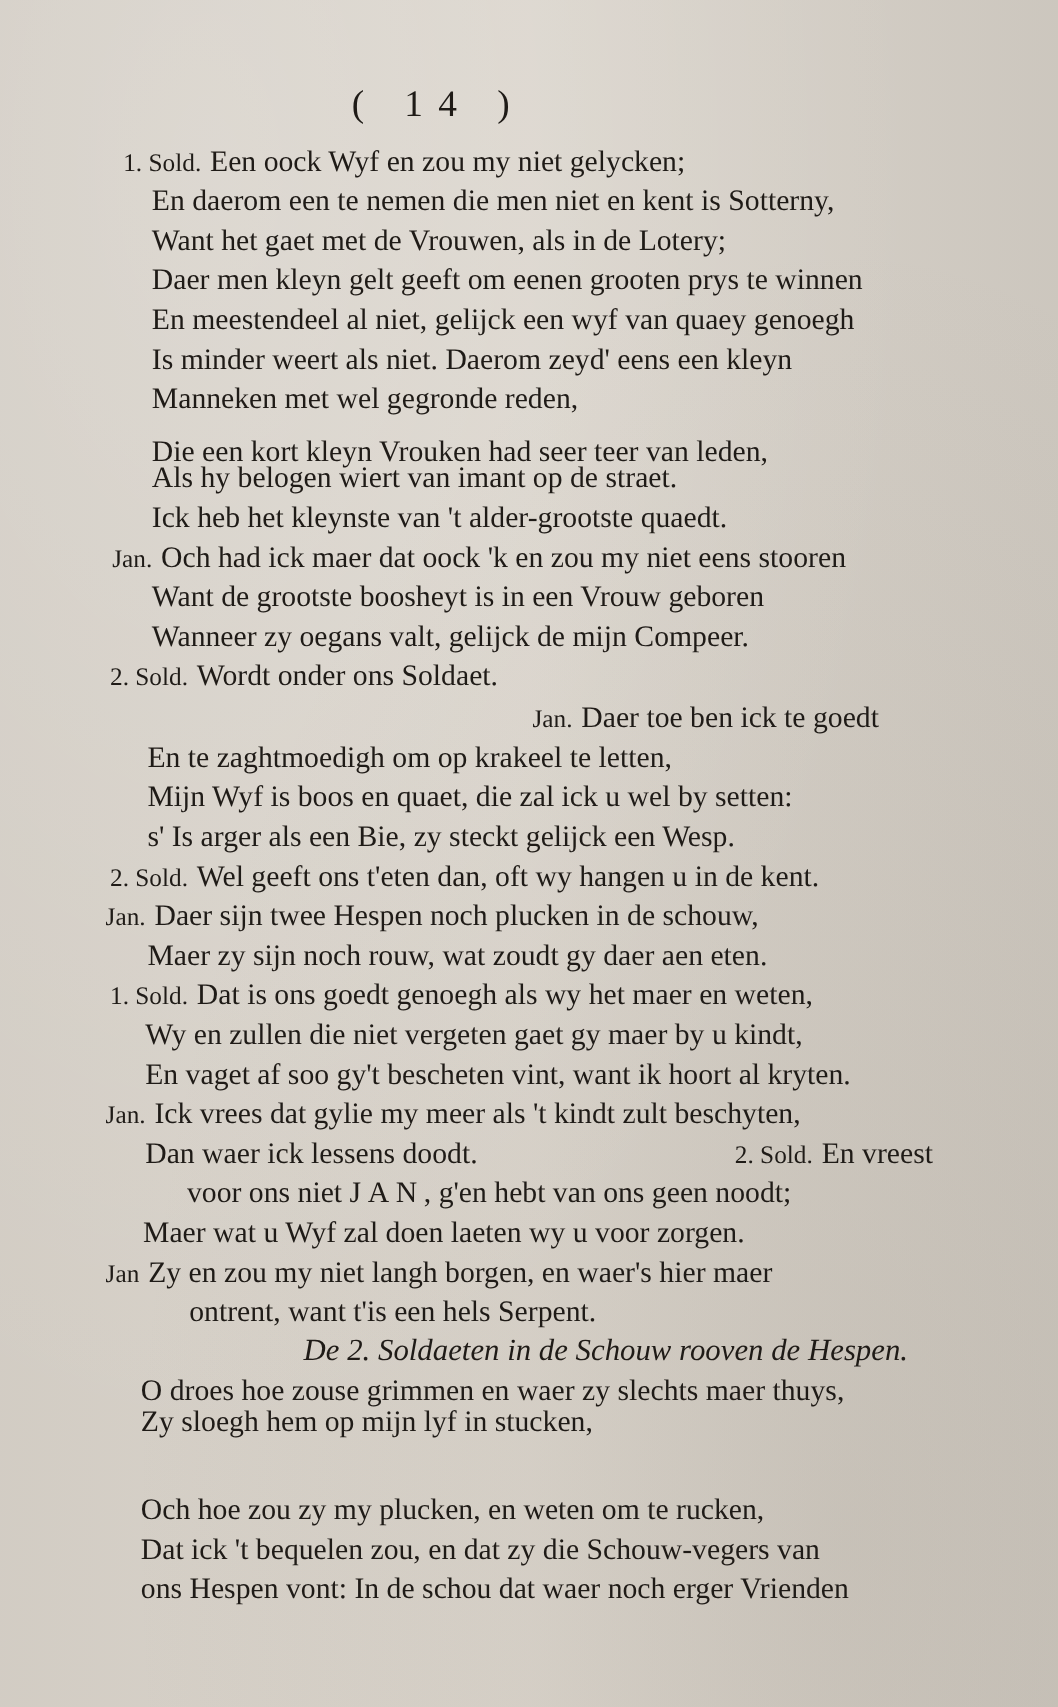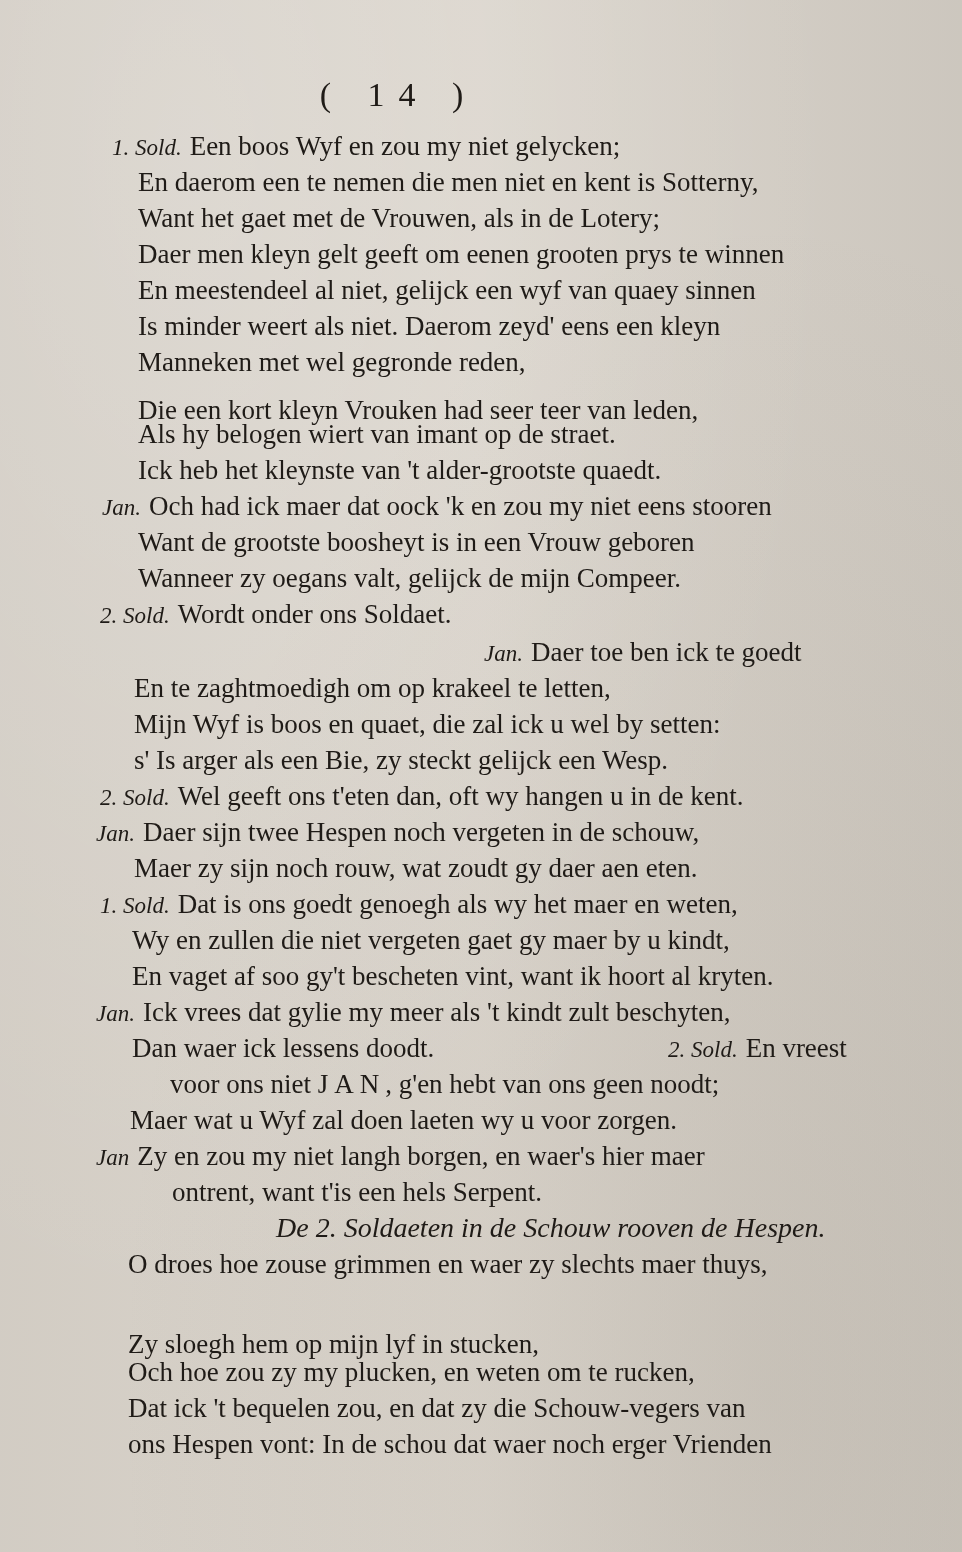--- a/index.html
+++ b/index.html
@@ -18,60 +18,60 @@
     .page-number {
       position: absolute; top: 76px; left: 0; width: 100%;
       text-align: center; font-size: 34px; letter-spacing: 14px;
       font-family: "Liberation Serif", serif;
     }
     .line {
       position: absolute; white-space: nowrap;
       font-family: "Liberation Serif", serif;
       font-size: 27px; line-height: 36px;
     }
-    .speaker { font-style: italic; font-size: 23px; margin-right: 8px; }
+    .speaker { font-size: 23px; margin-right: 8px; }
     .stage { font-style: italic; font-size: 28px; }
     .spaced { letter-spacing: 6px; }
   </style>
 </head>
 <body>
 
 <div class="page">
   <div class="page-number">( 14 )</div>
 
-  <div class="line" style="left:112px;top:128px"><span class="speaker">1. Sold.</span><span>Een boos Wyf en zou my niet gelycken;</span></div>
+  <div class="line" style="left:112px;top:128px"><span class="speaker">1. Sold.</span><span>Een oock Wyf en zou my niet gelycken;</span></div>
   <div class="line" style="left:138px;top:164px"><span>En daerom een te nemen die men niet en kent is Sotterny,</span></div>
   <div class="line" style="left:138px;top:200px"><span>Want het gaet met de Vrouwen, als in de Lotery;</span></div>
   <div class="line" style="left:138px;top:236px"><span>Daer men kleyn gelt geeft om eenen grooten prys te winnen</span></div>
-  <div class="line" style="left:138px;top:272px"><span>En meestendeel al niet, gelijck een wyf van quaey sinnen</span></div>
+  <div class="line" style="left:138px;top:272px"><span>En meestendeel al niet, gelijck een wyf van quaey genoegh</span></div>
   <div class="line" style="left:138px;top:308px"><span>Is minder weert als niet. Daerom zeyd' eens een kleyn</span></div>
   <div class="line" style="left:138px;top:344px"><span>Manneken met wel gegronde reden,</span></div>
   <div class="line" style="left:138px;top:392px"><span>Die een kort kleyn Vrouken had seer teer van leden,</span></div>
   <div class="line" style="left:138px;top:416px"><span>Als hy belogen wiert van imant op de straet.</span></div>
   <div class="line" style="left:138px;top:452px"><span>Ick heb het kleynste van 't alder-grootste quaedt.</span></div>
   <div class="line" style="left:102px;top:488px"><span class="speaker">Jan.</span><span>Och had ick maer dat oock 'k en zou my niet eens stooren</span></div>
   <div class="line" style="left:138px;top:524px"><span>Want de grootste boosheyt is in een Vrouw geboren</span></div>
   <div class="line" style="left:138px;top:560px"><span>Wanneer zy oegans valt, gelijck de mijn Compeer.</span></div>
   <div class="line" style="left:100px;top:596px"><span class="speaker">2. Sold.</span><span>Wordt onder ons Soldaet.</span></div>
   <div class="line" style="left:484px;top:634px"><span class="speaker">Jan.</span><span>Daer toe ben ick te goedt</span></div>
   <div class="line" style="left:134px;top:670px"><span>En te zaghtmoedigh om op krakeel te letten,</span></div>
   <div class="line" style="left:134px;top:706px"><span>Mijn Wyf is boos en quaet, die zal ick u wel by setten:</span></div>
   <div class="line" style="left:134px;top:742px"><span>s' Is arger als een Bie, zy steckt gelijck een Wesp.</span></div>
   <div class="line" style="left:100px;top:778px"><span class="speaker">2. Sold.</span><span>Wel geeft ons t'eten dan, oft wy hangen u in de kent.</span></div>
-  <div class="line" style="left:96px;top:814px"><span class="speaker">Jan.</span><span>Daer sijn twee Hespen noch vergeten in de schouw,</span></div>
+  <div class="line" style="left:96px;top:814px"><span class="speaker">Jan.</span><span>Daer sijn twee Hespen noch plucken in de schouw,</span></div>
   <div class="line" style="left:134px;top:850px"><span>Maer zy sijn noch rouw, wat zoudt gy daer aen eten.</span></div>
   <div class="line" style="left:100px;top:886px"><span class="speaker">1. Sold.</span><span>Dat is ons goedt genoegh als wy het maer en weten,</span></div>
   <div class="line" style="left:132px;top:922px"><span>Wy en zullen die niet vergeten gaet gy maer by u kindt,</span></div>
   <div class="line" style="left:132px;top:958px"><span>En vaget af soo gy't bescheten vint, want ik hoort al kryten.</span></div>
   <div class="line" style="left:96px;top:994px"><span class="speaker">Jan.</span><span>Ick vrees dat gylie my meer als 't kindt zult beschyten,</span></div>
   <div class="line" style="left:132px;top:1030px"><span>Dan waer ick lessens doodt.</span></div>
   <div class="line" style="left:668px;top:1030px"><span class="speaker">2. Sold.</span><span>En vreest</span></div>
   <div class="line" style="left:170px;top:1066px"><span>voor ons niet</span> <span class="spaced">JAN</span><span>, g'en hebt van ons geen noodt;</span></div>
   <div class="line" style="left:130px;top:1102px"><span>Maer wat u Wyf zal doen laeten wy u voor zorgen.</span></div>
   <div class="line" style="left:96px;top:1138px"><span class="speaker">Jan</span><span>Zy en zou my niet langh borgen, en waer's hier maer</span></div>
   <div class="line" style="left:172px;top:1174px"><span>ontrent, want t'is een hels Serpent.</span></div>
   <div class="line stage" style="left:276px;top:1210px">De 2. Soldaeten in de Schouw rooven de Hespen.</div>
   <div class="line" style="left:128px;top:1246px"><span>O droes hoe zouse grimmen en waer zy slechts maer thuys,</span></div>
-  <div class="line" style="left:128px;top:1326px"><span>Zy sloegh hem op mijn lyf in stucken,</span></div>
+  <div class="line" style="left:128px;top:1274px"><span>Zy sloegh hem op mijn lyf in stucken,</span></div>
   <div class="line" style="left:128px;top:1354px"><span>Och hoe zou zy my plucken, en weten om te rucken,</span></div>
   <div class="line" style="left:128px;top:1390px"><span>Dat ick 't bequelen zou, en dat zy die Schouw-vegers van</span></div>
   <div class="line" style="left:128px;top:1426px"><span>ons Hespen vont: In de schou dat waer noch erger Vrienden</span></div>
 </div>
 
 </body></html>

